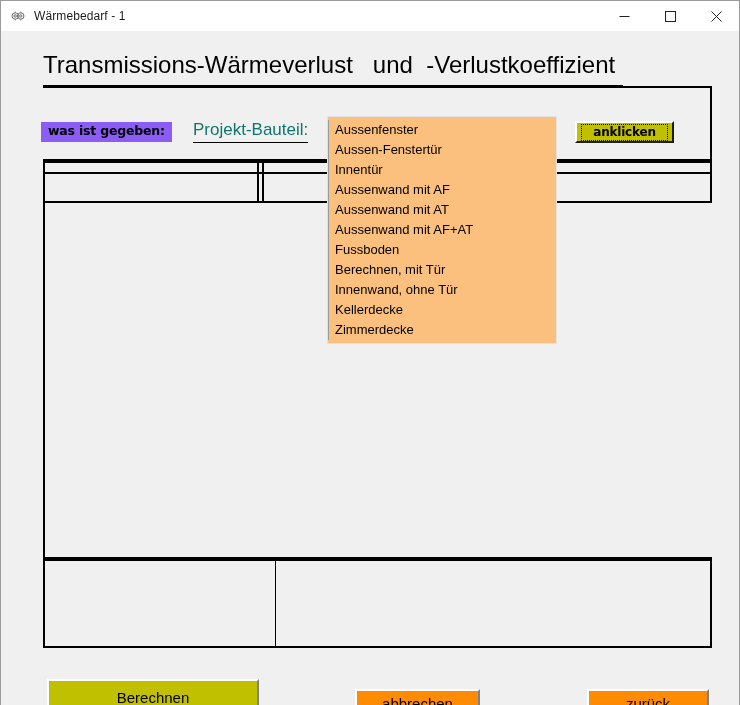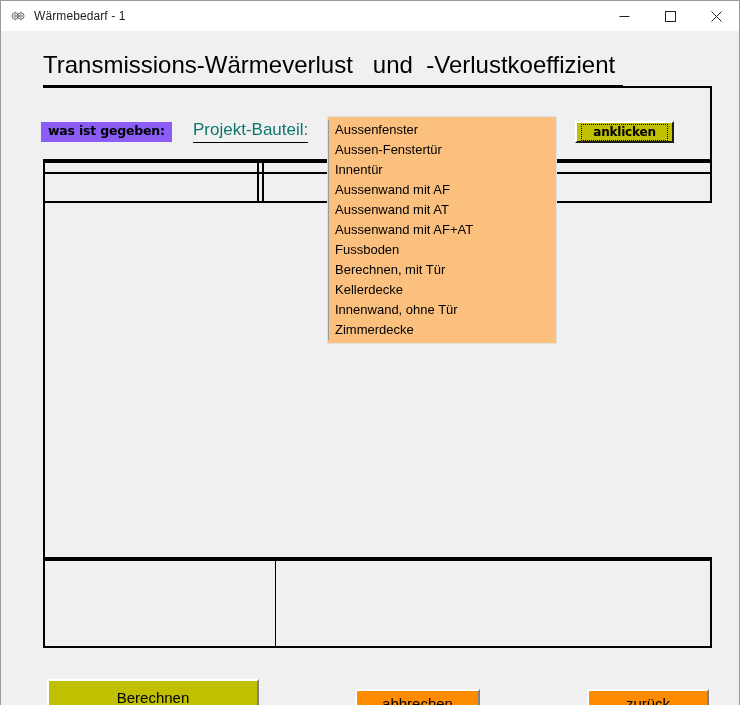--- a/index.html
+++ b/index.html
@@ -338,22 +338,22 @@
 
     <div id="dropdown">
         <div class="dd-item">Aussenfenster</div>
         <div class="dd-item">Aussen-Fenstertür</div>
         <div class="dd-item">Innentür</div>
         <div class="dd-item">Aussenwand mit AF</div>
         <div class="dd-item">Aussenwand mit AT</div>
         <div class="dd-item">Aussenwand mit AF+AT</div>
         <div class="dd-item">Fussboden</div>
         <div class="dd-item">Berechnen, mit Tür</div>
+        <div class="dd-item">Innenwand, ohne Tür</div>
         <div class="dd-item">Kellerdecke</div>
-        <div class="dd-item">Innenwand, ohne Tür</div>
         <div class="dd-item">Zimmerdecke</div>
       </div>
 
     <div class="act-btn" id="btn-berechnen">
       <span>Berechnen</span>
     </div>
     <div class="act-btn" id="btn-abbrechen">
       <span>abbrechen</span>
     </div>
     <div class="act-btn" id="btn-zurueck">

